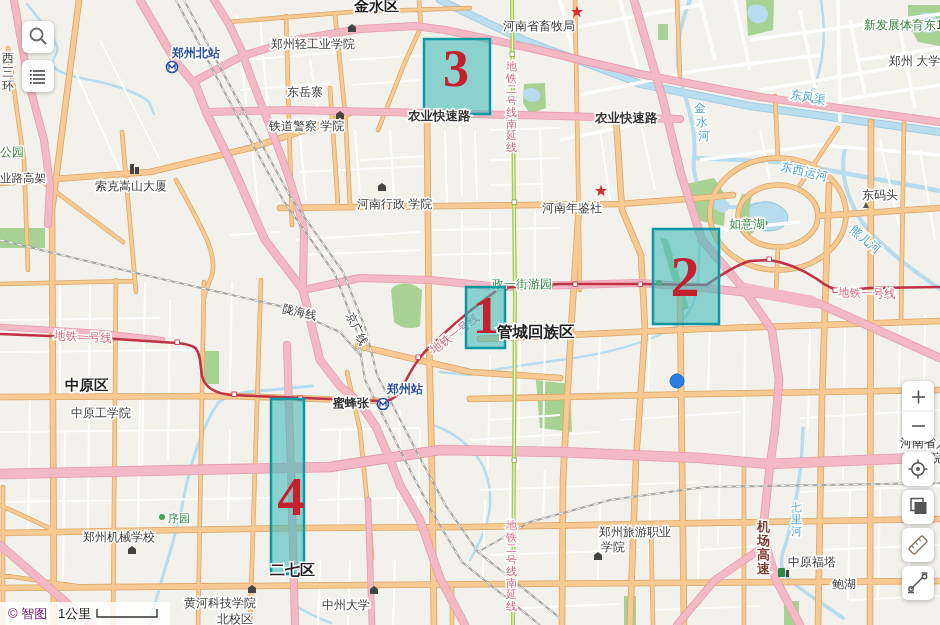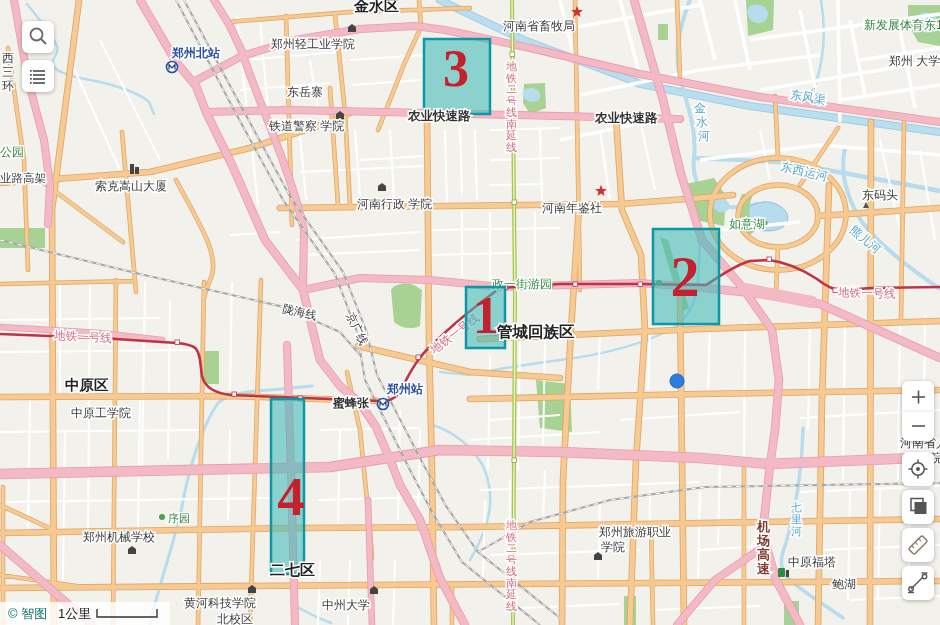--- a/index.html
+++ b/index.html
@@ -485,18 +485,18 @@
 <svg width="32" height="34">
       <polyline points="9,23 21,11" stroke="#555" stroke-width="1.5" fill="none"></polyline>
       <circle cx="9" cy="23" r="2.2" fill="none" stroke="#555" stroke-width="1.4"></circle>
       <circle cx="22.5" cy="10.5" r="2.2" fill="none" stroke="#555" stroke-width="1.4"></circle>
       <line x1="6" y1="26.5" x2="12" y2="26.5" stroke="#555" stroke-width="1.4"></line>
       <line x1="19.5" y1="7" x2="25.5" y2="7" stroke="#555" stroke-width="1.4"></line>
     </svg>
 </div>
 
 <div style="position:absolute;left:0px;top:602px;width:170px;height:23px;background:rgba(255,255,255,.82);"></div>
-<div style="position:absolute;left:8px;top:605px;font-size:13px;color:#0f766e;">© 智图</div>
+<div style="position:absolute;left:8px;top:605px;font-size:13px;color:#701a75;">© 智图</div>
 <div style="position:absolute;left:58px;top:605px;font-size:13px;color:#222;">1公里</div>
 
 <svg style="left:96px;top:608px;" width="70" height="14">
     <polyline points="1,1 1,9 61,9 61,1" fill="none" stroke="#333" stroke-width="1.4"></polyline>
   </svg>
 
 </body></html>

